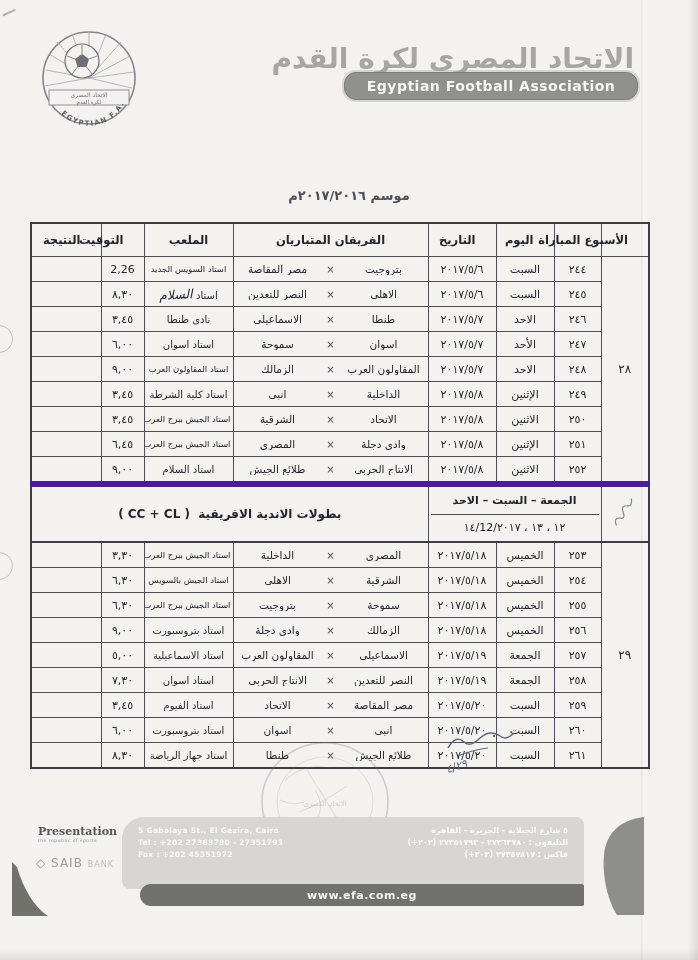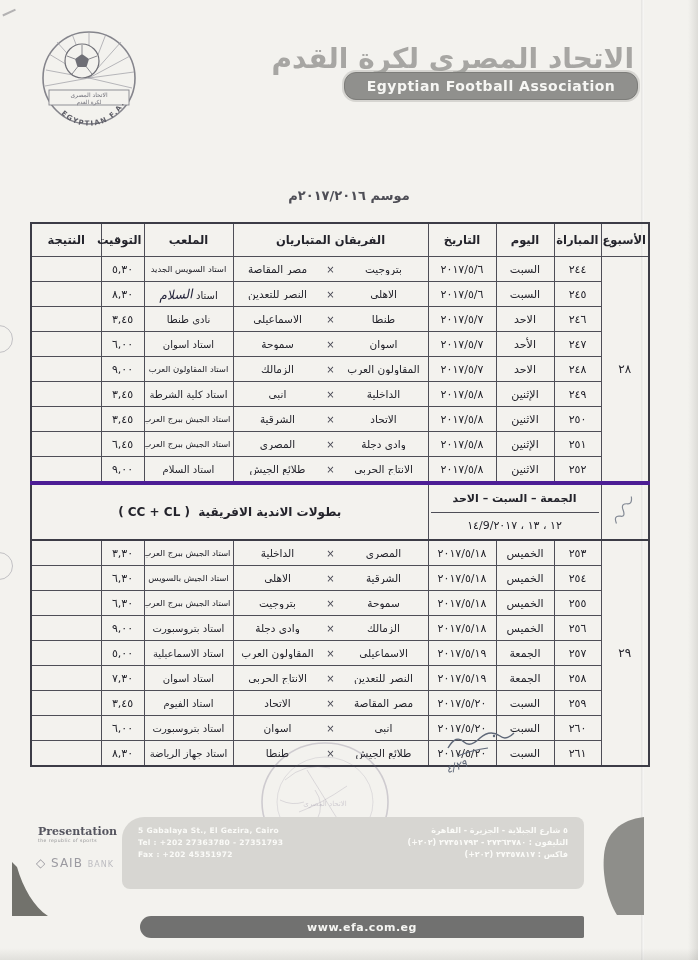--- a/index.html
+++ b/index.html
@@ -24,52 +24,52 @@
   
   .title1{position:absolute;top:158px;left:0;width:698px;text-align:center;font-weight:bold;
     font-size:14px;color:#4e4e56;direction:rtl;}
   .title2{position:absolute;top:188px;left:0;width:698px;text-align:center;font-weight:bold;
     font-size:13px;color:#4e4e56;direction:rtl;}
   
   table.sched{position:absolute;top:222px;left:30px;width:618px;border-collapse:collapse;
     direction:rtl;table-layout:fixed;font-size:11px;color:#23232b;}
   table.sched,table.sched td,table.sched th{border:1px solid #4e4e57;}
   table.sched{border:2px solid #3c3c46;}
-  table.sched th{height:32px;font-size:11.5px;font-weight:bold;padding:0 2px;}
+  table.sched th{height:32px;font-size:11.5px;font-weight:bold;padding:0 20px;}
   table.sched td{height:24px;padding:0 2px;text-align:center;vertical-align:middle;
     white-space:nowrap;overflow:hidden;}
   td.c-week{font-size:12px;}
   td.c-stad{font-size:10px;}
   td.c-stad.sm{font-size:8.5px;}
   .teams{display:flex;align-items:center;font-size:10.5px;}
   .teams .t{flex:1;text-align:center;overflow:hidden;white-space:nowrap;}
   .teams .vs{width:22px;flex:0 0 22px;color:#4a4a55;font-size:10px;}
   .hw{display:inline-block;font-style:italic;font-size:12.5px;transform:rotate(-3deg);
     letter-spacing:1px;color:#23233a;}
-  tr.sep td{border-top:4px solid #4c1d95;border-bottom:2px solid #3c3c46;margin-top:12px;}
+  tr.sep td{border-top:6px solid #4c1d95;border-bottom:2px solid #3c3c46;margin-top:12px;}
   td.sep-cc{font-weight:bold;font-size:12px;}
   td.sep-mid{padding:0;}
   .sep-days{height:27px;line-height:27px;border-bottom:1px solid #4e4e57;font-size:11px;font-weight:bold;}
   .sep-dates{height:26px;line-height:26px;font-size:11px;}
   .sep-scribble{transform:rotate(-48deg);opacity:.75;}
   
   .signature{position:absolute;left:428px;top:726px;width:120px;height:70px;color:#5f6878;}
   .sig-note{position:absolute;left:18px;top:34px;font-size:11px;transform:rotate(-18deg);
     font-style:italic;letter-spacing:1px;}
   .stamp{position:absolute;left:255px;top:740px;opacity:.85;}
   
   .banner{position:absolute;left:122px;top:817px;width:462px;height:72px;background:#d7d6d2;
     border-radius:22px 8px 8px 8px;}
   .banner-inner{padding:9px 16px 0 16px;display:flex;flex-direction:column;gap:3px;}
   .bline{display:flex;justify-content:space-between;align-items:center;color:#fbfbf8;
     font-size:7.5px;font-weight:bold;letter-spacing:.3px;}
   .bline .ar{direction:rtl;font-size:8px;}
   .webbar{position:absolute;left:140px;top:884px;width:444px;height:22px;background:#717170;
     border-radius:12px 2px 2px 12px;display:flex;align-items:center;justify-content:center;
-    color:#f5f5f2;font-weight:bold;font-size:11px;letter-spacing:.5px;margin-top:32px;}
+    color:#f5f5f2;font-weight:bold;font-size:11px;letter-spacing:.5px;}
   .curve-right{position:absolute;left:598px;top:817px;}
   .wedge-left{position:absolute;left:12px;top:862px;}
   .presentation{position:absolute;left:38px;top:825px;color:#55555f;}
   .presentation .p1{font-family:"DejaVu Serif",serif;font-weight:bold;font-size:11px;}
   .presentation .p2{font-size:4.5px;color:#8f8f92;letter-spacing:.5px;}
   .saib{position:absolute;left:36px;top:856px;color:#9b9aa0;font-size:12px;letter-spacing:1px;}
   .saib .bank{font-size:8px;color:#bcbcc0;}
   .adidas{position:absolute;left:528px;top:822px;width:68px;text-align:center;color:#35353a;}
   .adidas .aword{font-size:12.5px;font-weight:bold;letter-spacing:1px;margin-top:-2px;}
   .pepsi{margin-top:5px;background:#e2e1dd;border:1px solid #bbbab6;border-radius:2px;height:15px;
@@ -164,21 +164,21 @@
           <td>السبت</td>
           <td>٢٠١٧/٥/٦</td>
           <td>
             <div class="teams">
               <span class="t">بتروجيت</span>
               <span class="vs">×</span>
               <span class="t">مصر المقاصة</span>
             </div>
           </td>
           <td class="c-stad sm">استاد السويس الجديد</td>
-          <td>٥,٣٠</td>
+          <td>2,26</td>
           <td></td>
         </tr>
         <tr>
           <td>٢٤٥</td>
           <td>السبت</td>
           <td>٢٠١٧/٥/٦</td>
           <td>
             <div class="teams">
               <span class="t">الاهلى</span>
               <span class="vs">×</span>
@@ -293,21 +293,21 @@
           <td class="c-stad">استاد السلام</td>
           <td>٩,٠٠</td>
           <td></td>
         </tr>
         <tr class="sep">
           <td class="c-week"><svg class="sep-scribble" width="34" height="16" viewBox="0 0 34 16">
               <path d="M2,10 q4,-8 8,-2 q3,5 7,-3 q3,-5 7,0 q3,4 8,-2" fill="none" stroke="#5f6878" stroke-width="1.2"></path>
             </svg></td>
           <td class="sep-mid" colspan="3">
             <div class="sep-days">الجمعة – السبت – الاحد</div>
-            <div class="sep-dates">١٢ ، ١٣ ، ٢٠١٧/9/١٤</div>
+            <div class="sep-dates">١٢ ، ١٣ ، ٢٠١٧/12/١٤</div>
           </td>
           <td class="sep-cc" colspan="4">بطولات الاندية الافريقية&nbsp;&nbsp;<span dir="ltr">( CC + CL )</span></td>
         </tr>
         <tr>
           <td class="c-week" rowspan="9">٢٩</td>
           <td>٢٥٣</td>
           <td>الخميس</td>
           <td>٢٠١٧/٥/١٨</td>
           <td>
             <div class="teams">

